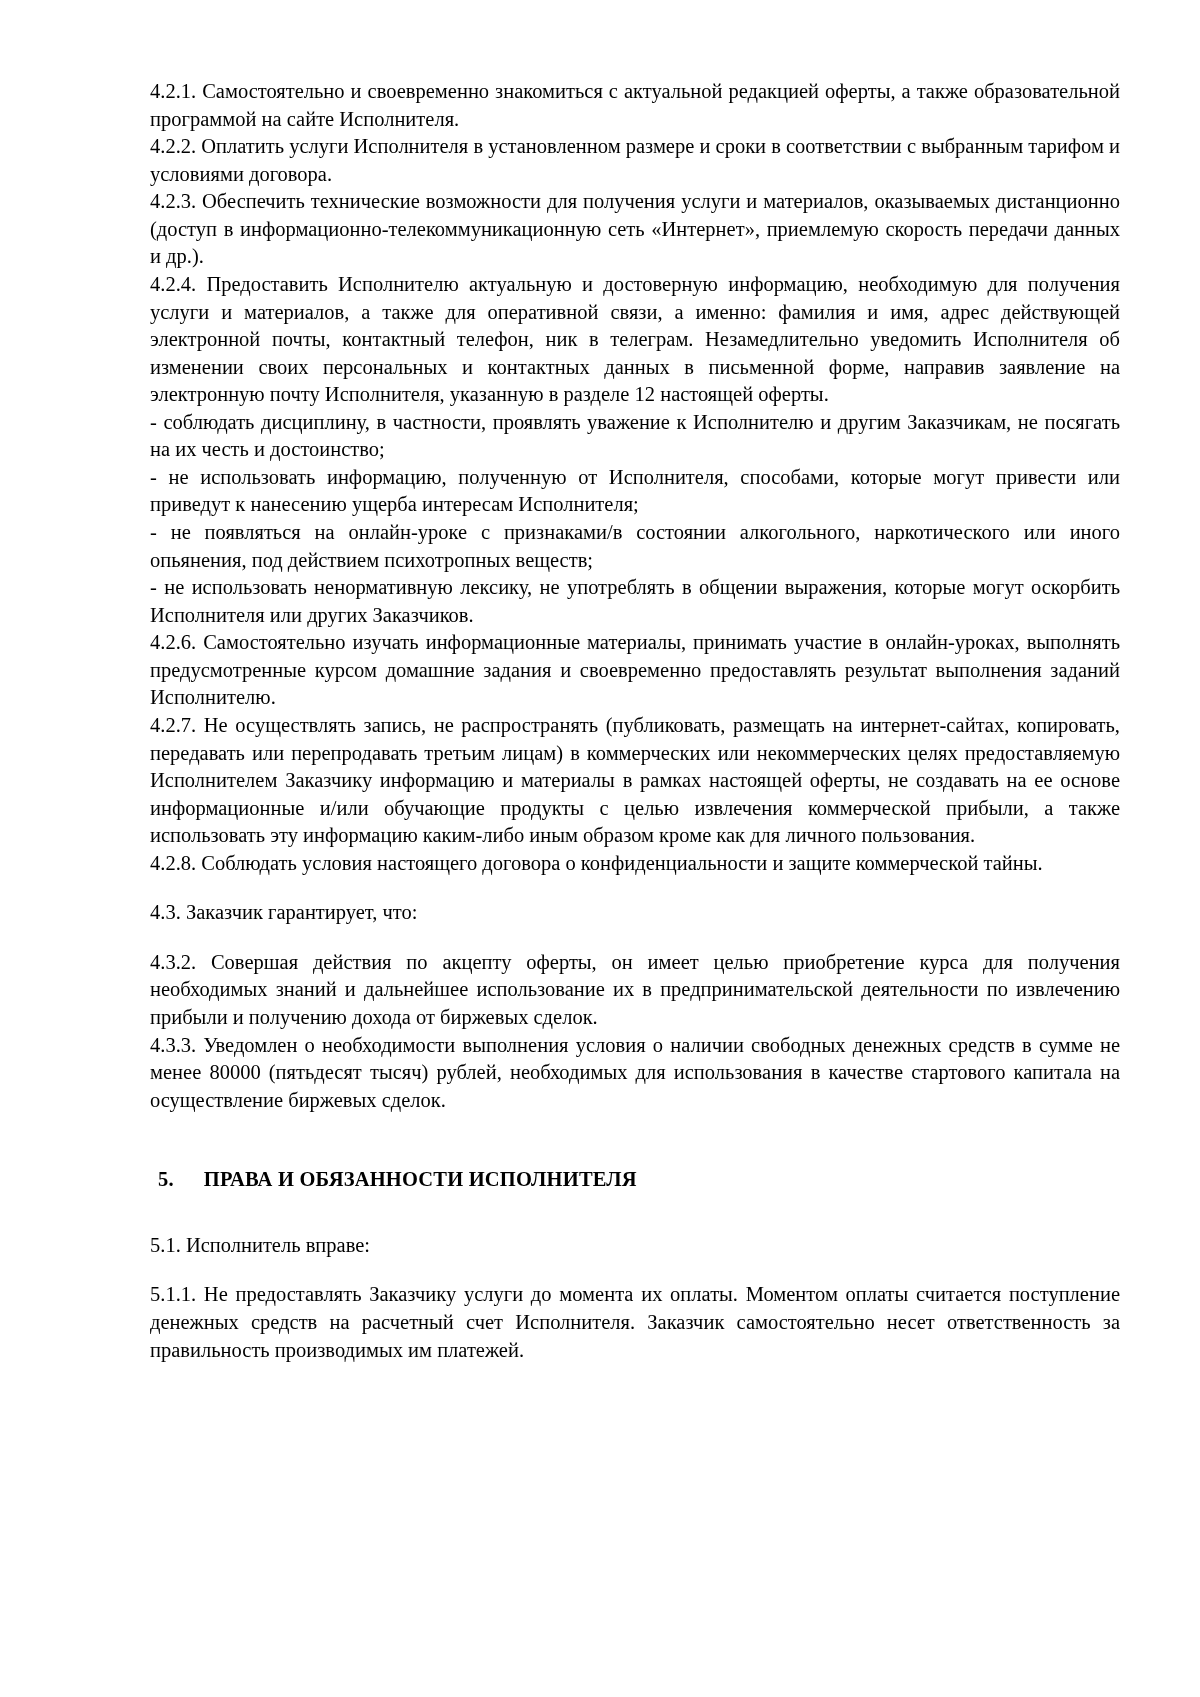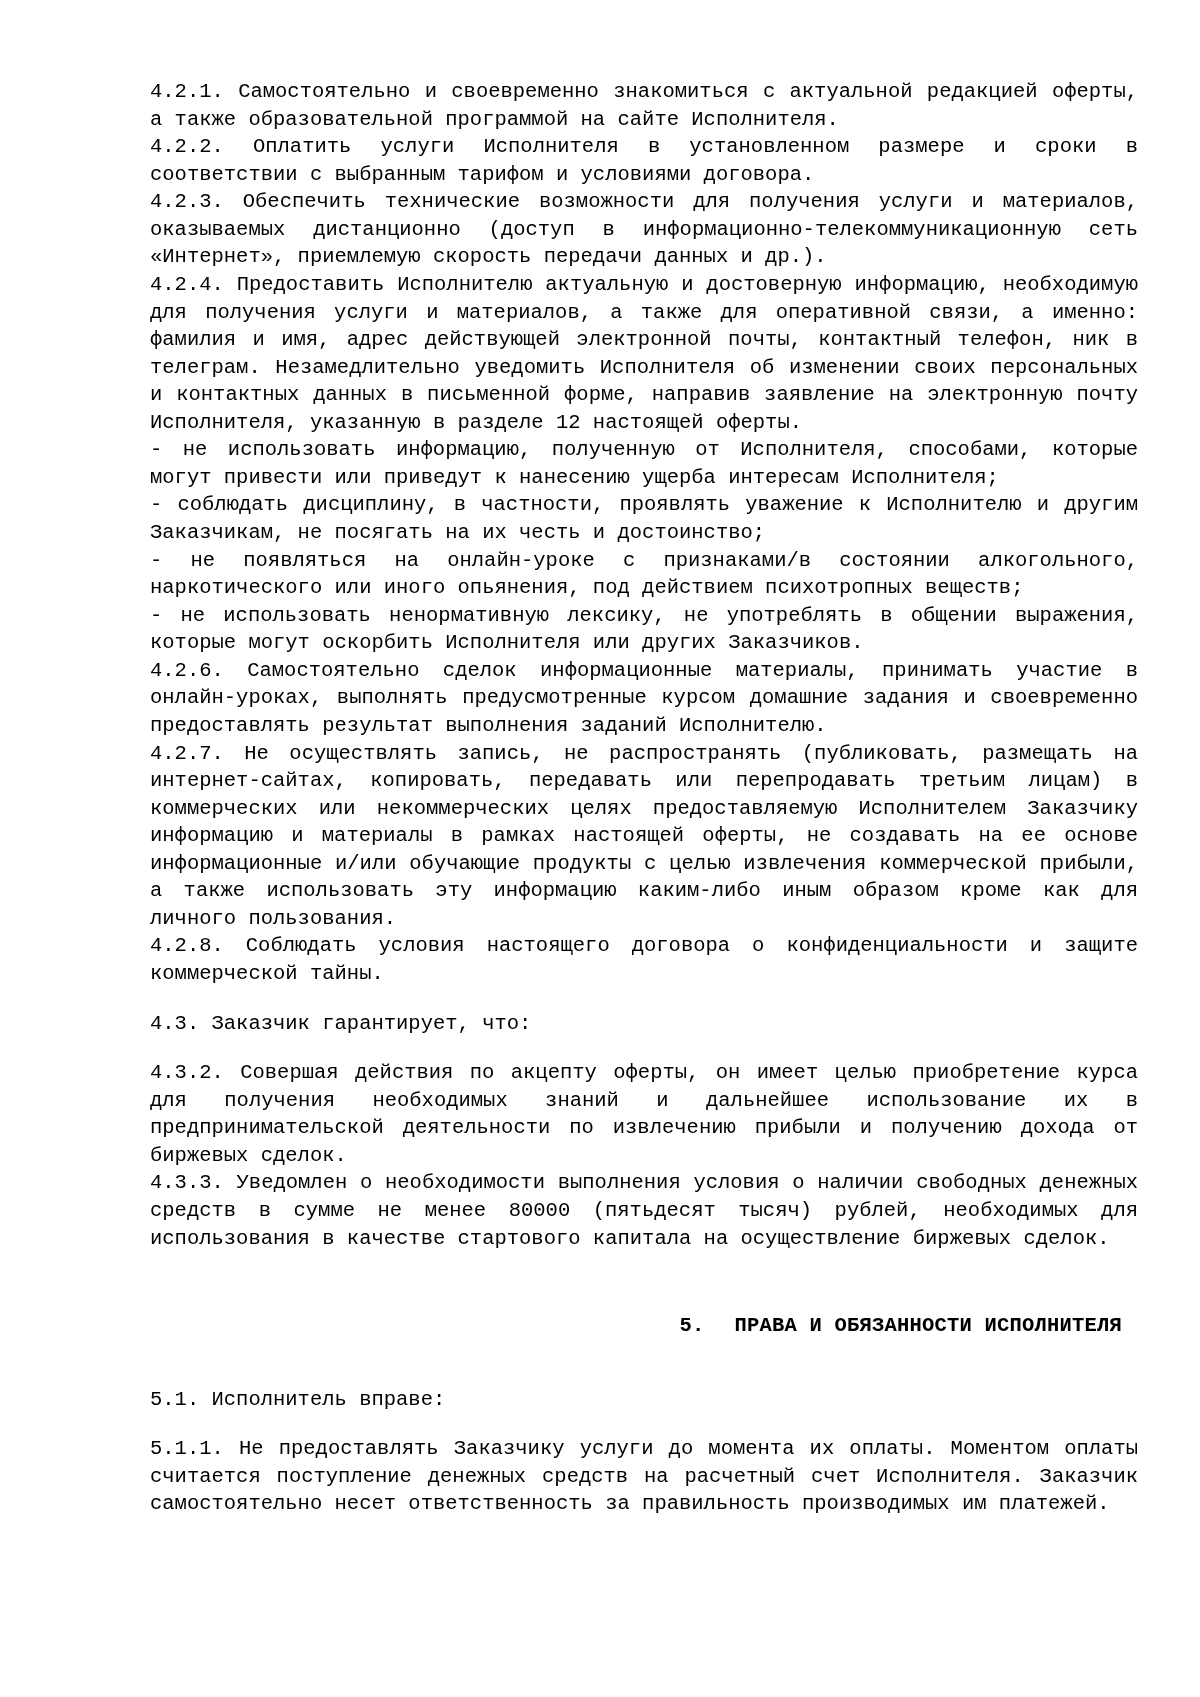--- a/index.html
+++ b/index.html
@@ -8,25 +8,24 @@
     background: #ffffff;
   }
   body {
     font-family: "Liberation Serif", "DejaVu Serif", serif;
     color: #000000;
   }
   .page {
     width: 1200px;
     height: 1697px;
     box-sizing: border-box;
-    padding: 78px 62px 60px 150px;
+    padding: 78px 80px 60px 150px;
     background: #ffffff;
     position: relative;
     overflow: hidden;
-    font-family: Liberation Mono, monospace;
   }
   .doc-body {
     font-size: 20.5px;
     line-height: 1.345;
     text-align: justify;
     text-justify: inter-word;
     hyphens: none;
   }
   p.para {
     margin: 0;
@@ -36,46 +35,46 @@
   .spacer-sm {
     height: 22px;
   }
   .spacer-md {
     height: 30px;
   }
   .spacer-lg {
     height: 44px;
   }
   h2.section-heading {
-    margin: 16px;
+    margin: 8px;
     padding: 0;
     font-size: 20.5px;
     font-weight: bold;
-    text-align: right;
+    text-align: left;
     letter-spacing: 0.2px;
   }
   h2.section-heading .num {
     margin-right: 30px;
   }
   
 </style>
 </head>
 <body>
 
 <div class="page">
   <div class="doc-body" id="doc-body">
       <p class="para">4.2.1. Самостоятельно и своевременно знакомиться с актуальной редакцией оферты, а также образовательной программой на сайте Исполнителя.</p>
       <p class="para">4.2.2. Оплатить услуги Исполнителя в установленном размере и сроки в соответствии с выбранным тарифом и условиями договора.</p>
       <p class="para">4.2.3. Обеспечить технические возможности для получения услуги и материалов, оказываемых дистанционно (доступ в информационно-телекоммуникационную сеть «Интернет», приемлемую скорость передачи данных и др.).</p>
       <p class="para">4.2.4. Предоставить Исполнителю актуальную и достоверную информацию, необходимую для получения услуги и материалов, а также для оперативной связи, а именно: фамилия и имя, адрес действующей электронной почты, контактный телефон, ник в телеграм. Незамедлительно уведомить Исполнителя об изменении своих персональных и контактных данных в письменной форме, направив заявление на электронную почту Исполнителя, указанную в разделе 12 настоящей оферты.</p>
+      <p class="para">- соблюдать дисциплину, в частности, проявлять уважение к Исполнителю и другим Заказчикам, не посягать на их честь и достоинство;</p>
       <p class="para">- не использовать информацию, полученную от Исполнителя, способами, которые могут привести или приведут к нанесению ущерба интересам Исполнителя;</p>
-      <p class="para">- соблюдать дисциплину, в частности, проявлять уважение к Исполнителю и другим Заказчикам, не посягать на их честь и достоинство;</p>
       <p class="para">- не появляться на онлайн-уроке с признаками/в состоянии алкогольного, наркотического или иного опьянения, под действием психотропных веществ;</p>
       <p class="para">- не использовать ненормативную лексику, не употреблять в общении выражения, которые могут оскорбить Исполнителя или других Заказчиков.</p>
-      <p class="para">4.2.6. Самостоятельно сделок информационные материалы, принимать участие в онлайн-уроках, выполнять предусмотренные курсом домашние задания и своевременно предоставлять результат выполнения заданий Исполнителю.</p>
+      <p class="para">4.2.6. Самостоятельно изучать информационные материалы, принимать участие в онлайн-уроках, выполнять предусмотренные курсом домашние задания и своевременно предоставлять результат выполнения заданий Исполнителю.</p>
       <p class="para">4.2.7. Не осуществлять запись, не распространять (публиковать, размещать на интернет-сайтах, копировать, передавать или перепродавать третьим лицам) в коммерческих или некоммерческих целях предоставляемую Исполнителем Заказчику информацию и материалы в рамках настоящей оферты, не создавать на ее основе информационные и/или обучающие продукты с целью извлечения коммерческой прибыли, а также использовать эту информацию каким-либо иным образом кроме как для личного пользования.</p>
       <p class="para">4.2.8. Соблюдать условия настоящего договора о конфиденциальности и защите коммерческой тайны.</p>
       <div class="spacer-sm"></div>
       <p class="para">4.3. Заказчик гарантирует, что:</p>
       <div class="spacer-sm"></div>
       <p class="para">4.3.2. Совершая действия по акцепту оферты, он имеет целью приобретение курса для получения необходимых знаний и дальнейшее использование их в предпринимательской деятельности по извлечению прибыли и получению дохода от биржевых сделок.</p>
       <p class="para">4.3.3. Уведомлен о необходимости выполнения условия о наличии свободных денежных средств в сумме не менее 80000 (пятьдесят тысяч) рублей, необходимых для использования в качестве стартового капитала на осуществление биржевых сделок.</p>
       <div class="spacer-lg"></div>
       <h2 class="section-heading"><span class="num">5.</span><span>ПРАВА И ОБЯЗАННОСТИ ИСПОЛНИТЕЛЯ</span></h2>
       <div class="spacer-md"></div>

